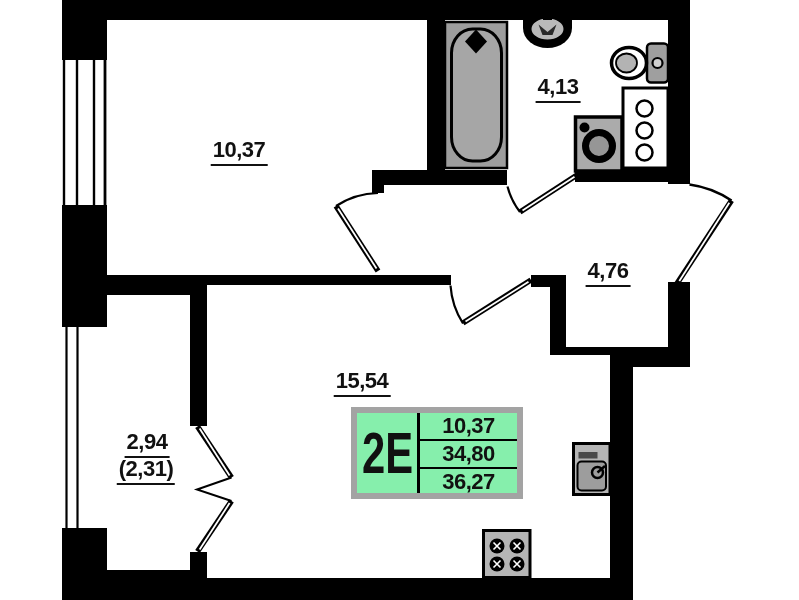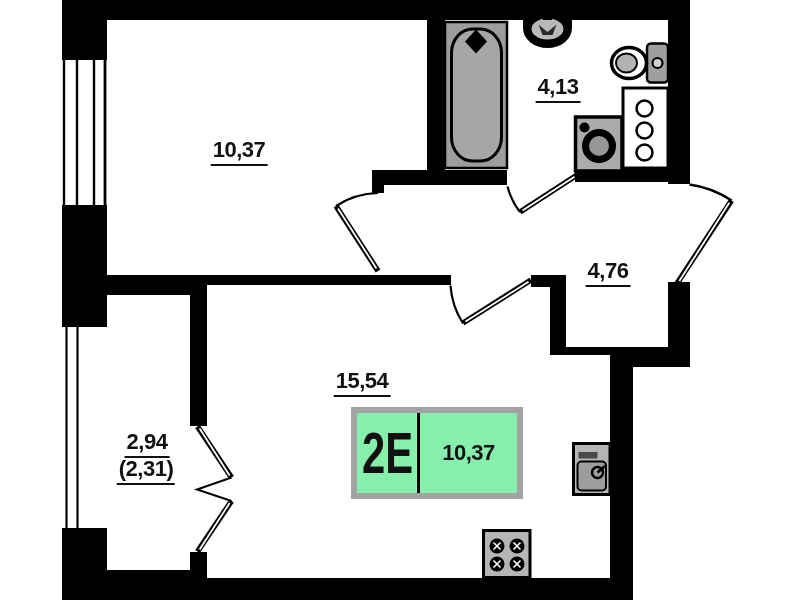--- a/index.html
+++ b/index.html
@@ -178,16 +178,18 @@
   <div class="area-label" style="left:146px;top:456px;">
     <span class="u">(2,31)</span>
   </div>
 
   <div class="info-table">
     <div class="type-cell">
       <span>2E</span>
     </div>
     <div class="vals">
       <div class="row">10,37</div>
+      <div class="row">34,80</div>
+      <div class="row">36,27</div>
     </div>
   </div>
 
 </div>
 
 </body></html>

